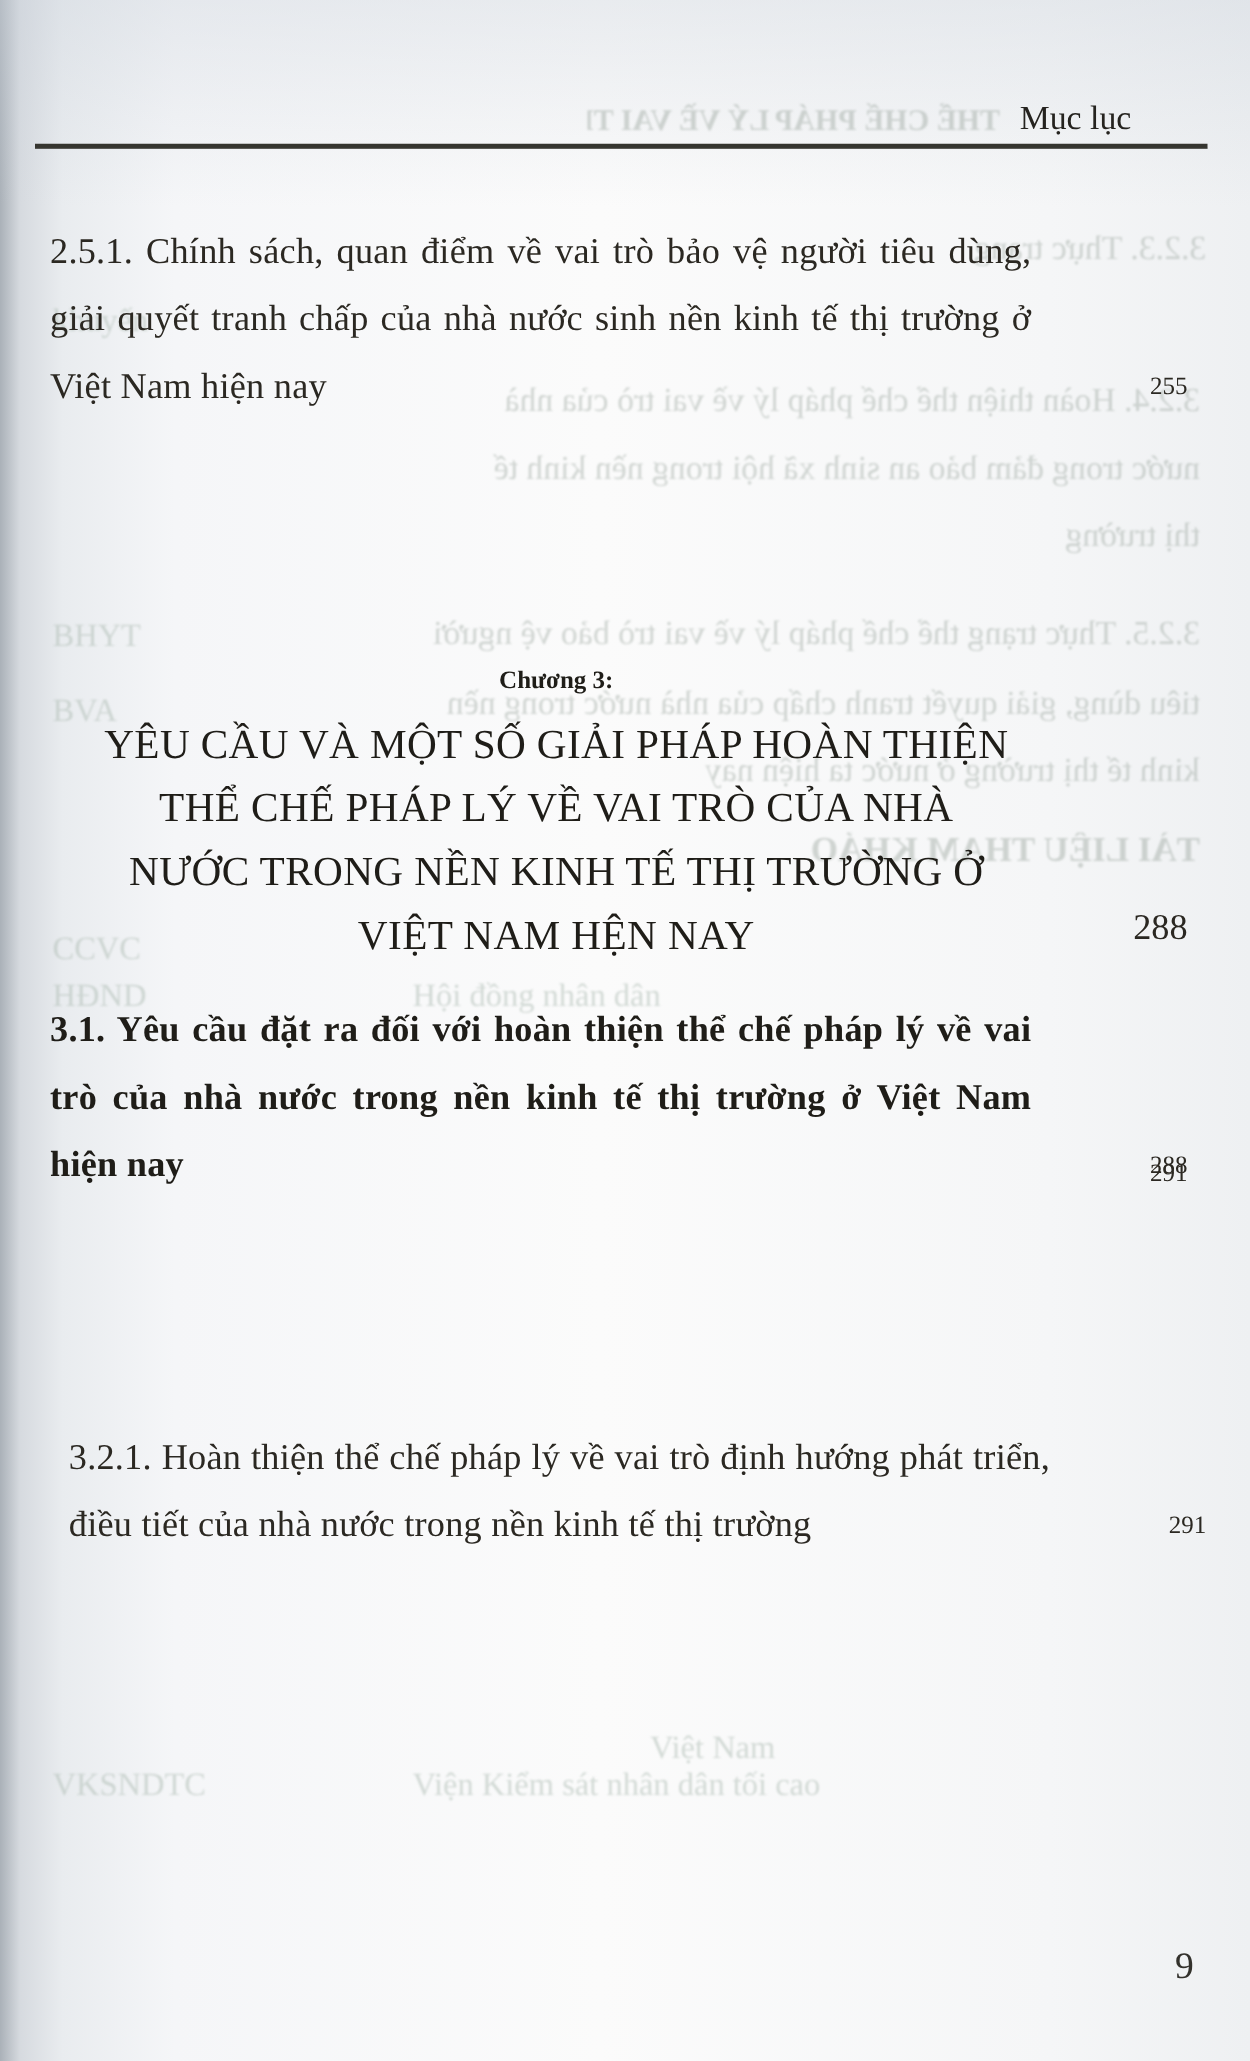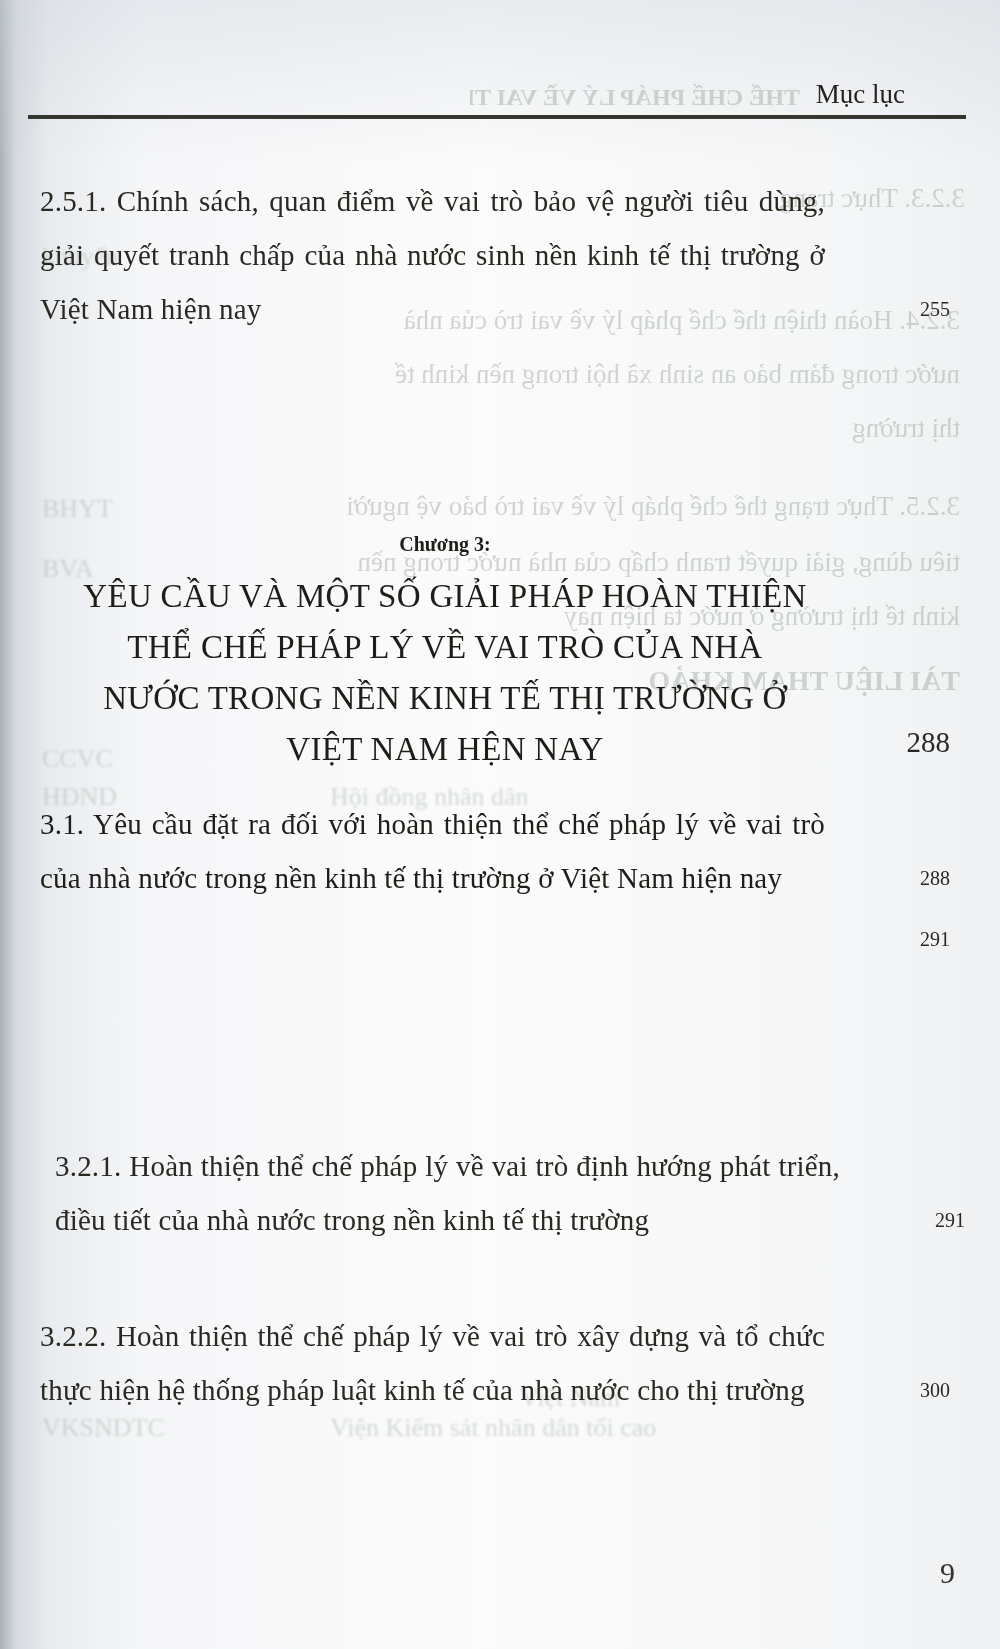--- a/index.html
+++ b/index.html
@@ -24,21 +24,21 @@
   }
   .toc-entry{
     position:absolute;left:40px;width:910px;
     font-size:29px;line-height:54px;
   }
   .toc-entry .txt{
     display:block;width:785px;
     text-align:justify;text-justify:inter-word;
     letter-spacing:.2px;
   }
-  .toc-entry.bold .txt{font-weight:400;color:#1f1d18;}
+  .toc-entry.bold .txt{font-weight:700;color:#1f1d18;}
   .toc-entry .pg{
     position:absolute;right:0;bottom:0;
     font-size:20px;line-height:54px;font-weight:400;color:#2b2822;
   }
   .chapter{
     position:absolute;left:40px;top:517px;width:910px;text-align:center;
   }
   .chapter .kicker{
     font-size:20px;line-height:54px;font-weight:700;color:#1f1d18;
     width:810px;
@@ -120,20 +120,16 @@
 
   <div class="toc-entry bold" style="top:966px;">
     <span class="pg">291</span>
   </div>
 
   <div class="toc-entry" style="top:1139px;margin-left:15px;">
     <span class="txt">3.2.1. Hoàn thiện thể chế pháp lý về vai trò định hướng phát triển, điều tiết của nhà nước trong nền kinh tế thị trường</span>
     <span class="pg">291</span>
   </div>
 
-  <div class="toc-entry" style="top:1309px;">
-    <span class="txt">3.2.2. Hoàn thiện thể chế pháp lý về vai trò xây dựng và tổ chức thực hiện hệ thống pháp luật kinh tế của nhà nước cho thị trường</span>
-    <span class="pg">300</span>
-  </div>
 
   <div class="folio">9</div>
 
 </div>
 
 </body></html>

